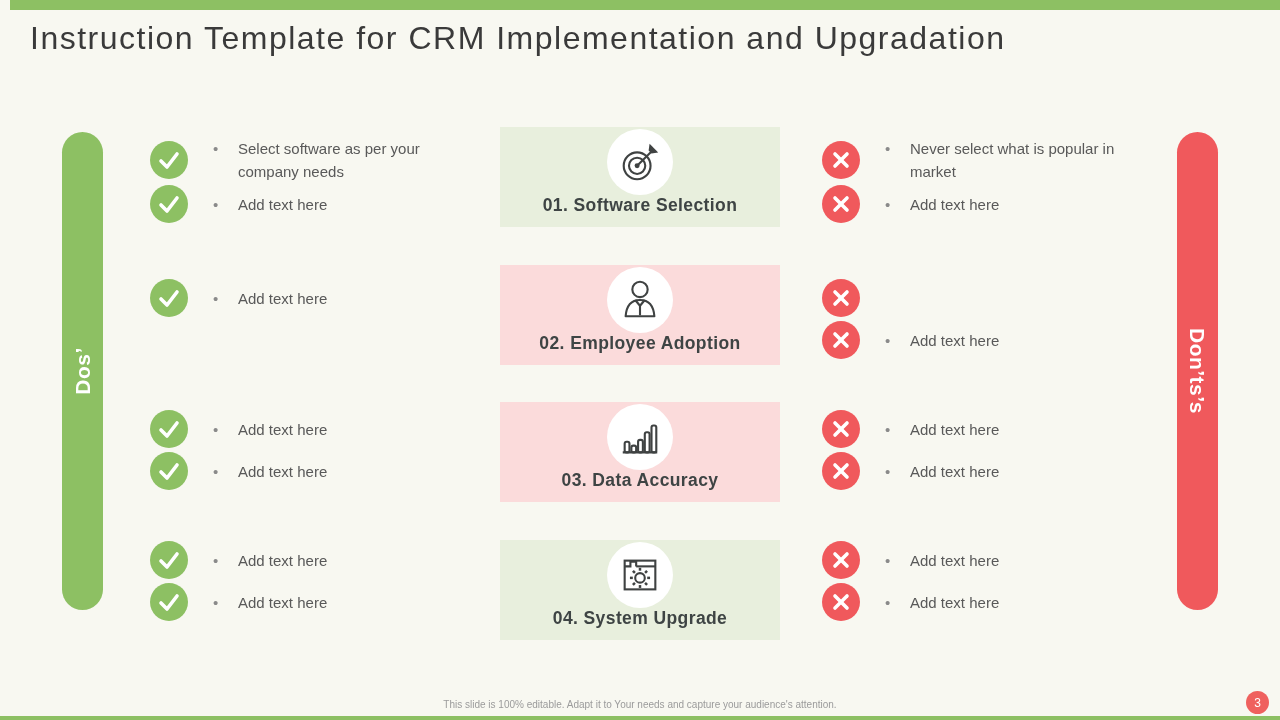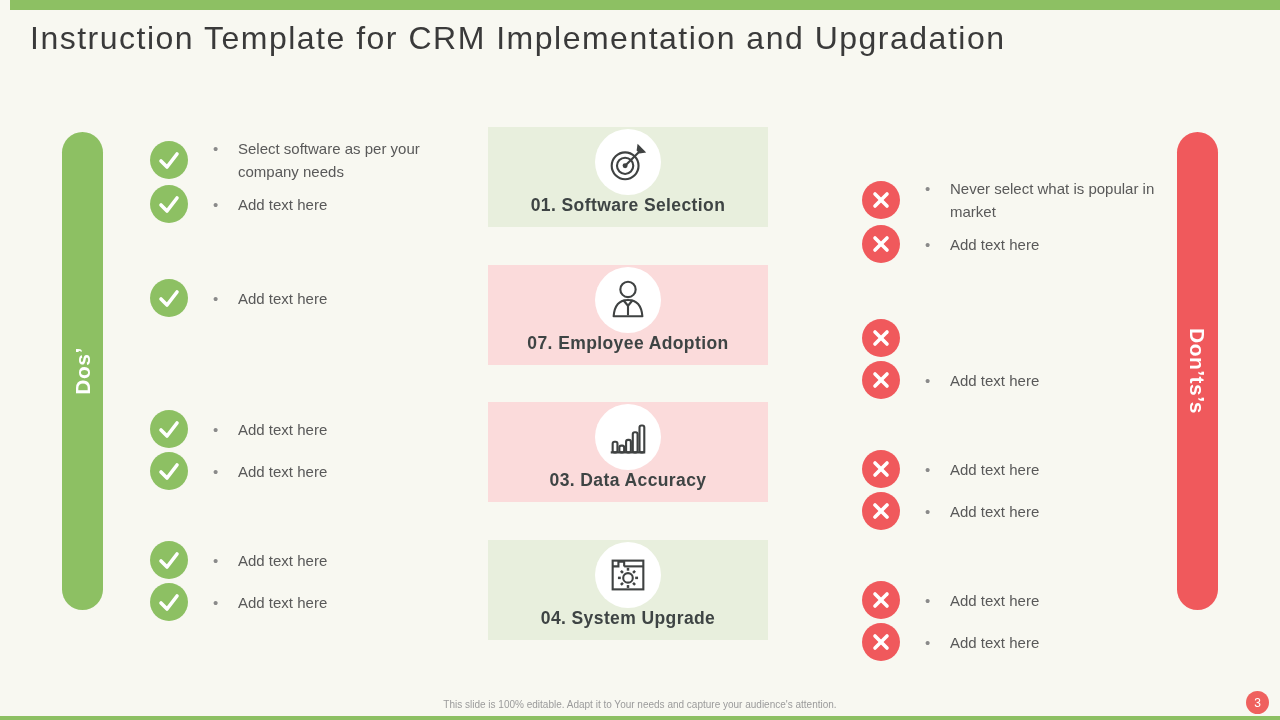--- a/index.html
+++ b/index.html
@@ -13,32 +13,32 @@
   .pill{position:absolute;top:132px;width:41px;height:478px;border-radius:21px;
         display:flex;align-items:center;justify-content:center;}
   .pill-dos{left:62px;background:#8dc063;}
   .pill-donts{left:1177px;background:#f0595c;}
   .pill-label{color:#ffffff;font-weight:bold;font-size:21px;letter-spacing:.5px;white-space:nowrap;}
   .pill-dos .pill-label{transform:rotate(-90deg);}
   .pill-donts .pill-label{transform:rotate(90deg);}
   
   .item-col{position:absolute;width:340px;}
   .dos-col{left:150px;}
-  .donts-col{left:862px;margin-top:40px;}
+  .donts-col{left:822px;}
   .row-pos-0{top:137px}.row-pos-1{top:277px}.row-pos-2{top:408px}.row-pos-3{top:539px}
   .item{display:flex;align-items:center;min-height:42px;}
   .mark{flex:0 0 38px;width:38px;height:38px;border-radius:50%;}
   .mark.check{background:#8dc063;}
   .mark.cross{background:#f0595c;}
   .item-text{margin-left:18px;width:226px;padding-left:32px;text-indent:-32px;
              font-size:15px;line-height:23px;color:#595959;}
   .item-text::before{content:"\2022";display:inline-block;width:32px;text-indent:0;
              padding-left:7px;box-sizing:border-box;color:#8a8a8a;}
   
-  .step-box{position:absolute;left:488px;width:280px;height:100px;display:flex;
+  .step-box{position:absolute;left:500px;width:280px;height:100px;display:flex;
             flex-direction:column;align-items:center;justify-content:flex-end;
             padding:2px 0 11px;box-sizing:border-box;}
   .box-pos-0{top:127px}.box-pos-1{top:265px}.box-pos-2{top:402px}.box-pos-3{top:540px}
   .tint-green{background:#e8efdd;}
   .tint-pink{background:#fbdbdb;}
   .icon-circle{width:66px;height:66px;border-radius:50%;background:#ffffff;
                display:flex;align-items:center;justify-content:center;}
   .step-label{font-size:17.5px;font-weight:bold;color:#3e4444;letter-spacing:.4px;}
   
   .footer-note{position:absolute;left:0;right:0;bottom:10px;text-align:center;
@@ -143,21 +143,21 @@
   </div>
   <div class="step-box box-pos-1 tint-pink">
     <div class="icon-circle">
       <svg width="46" height="46" viewBox="0 0 48 48" fill="none" stroke="#3f4242" stroke-width="2.2">
         <circle cx="24" cy="13" r="8"></circle>
         <path d="M9 41 C10 28 16 24 24 24 C32 24 38 28 39 41 Z" stroke-linejoin="round"></path>
         <polyline points="19,24 24,30 29,24"></polyline>
         <line x1="24" y1="30" x2="24" y2="40"></line>
       </svg>
     </div>
-    <div class="step-label">07. Employee Adoption</div>
+    <div class="step-label">02. Employee Adoption</div>
   </div>
   <div class="step-box box-pos-2 tint-pink">
     <div class="icon-circle">
       <svg width="46" height="46" viewBox="0 0 48 48" fill="none" stroke="#3f4242" stroke-width="2.2">
         <line x1="6" y1="40" x2="42" y2="40"></line>
         <rect x="8" y="29" width="5" height="11" rx="2"></rect>
         <rect x="15" y="33" width="5" height="7" rx="2"></rect>
         <rect x="22" y="27" width="5" height="13" rx="2"></rect>
         <rect x="29" y="19" width="5" height="21" rx="2"></rect>
         <rect x="36" y="12" width="5" height="28" rx="2"></rect>

